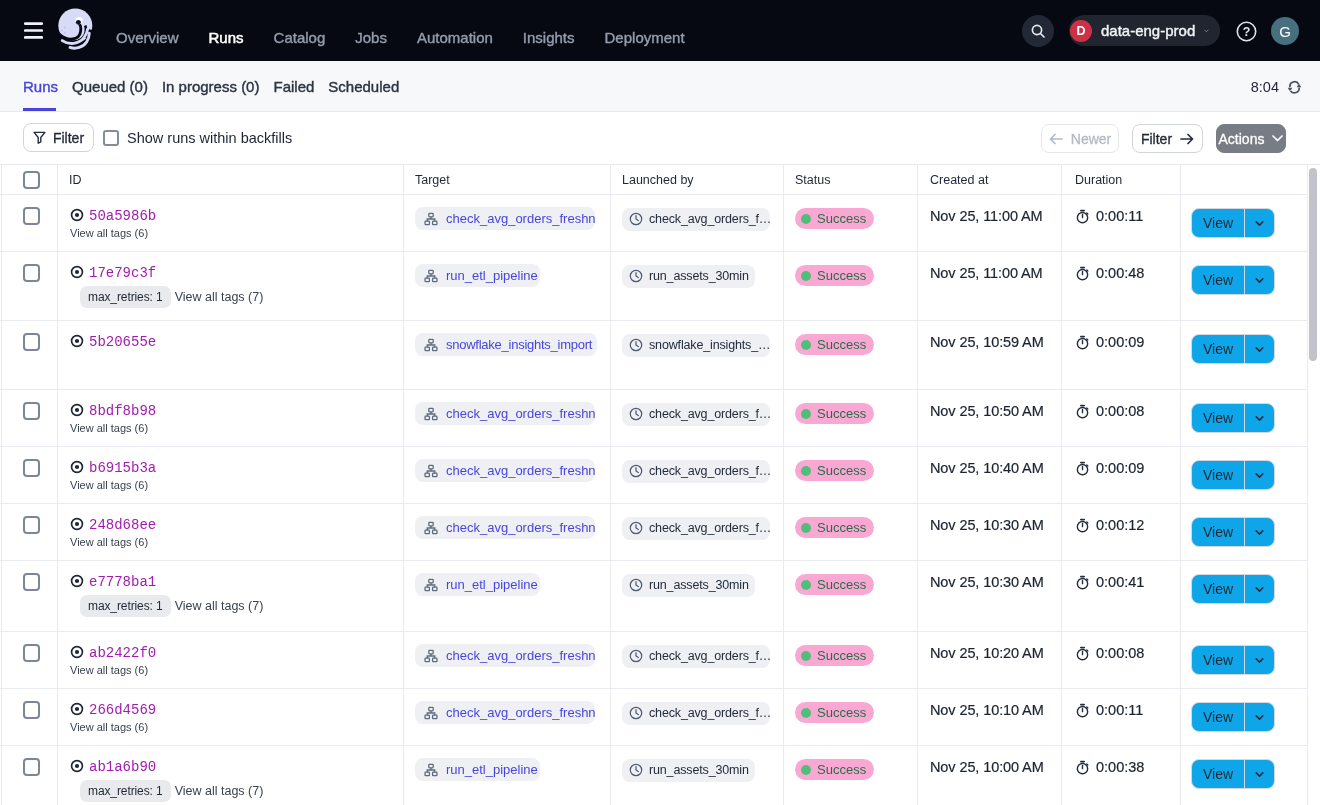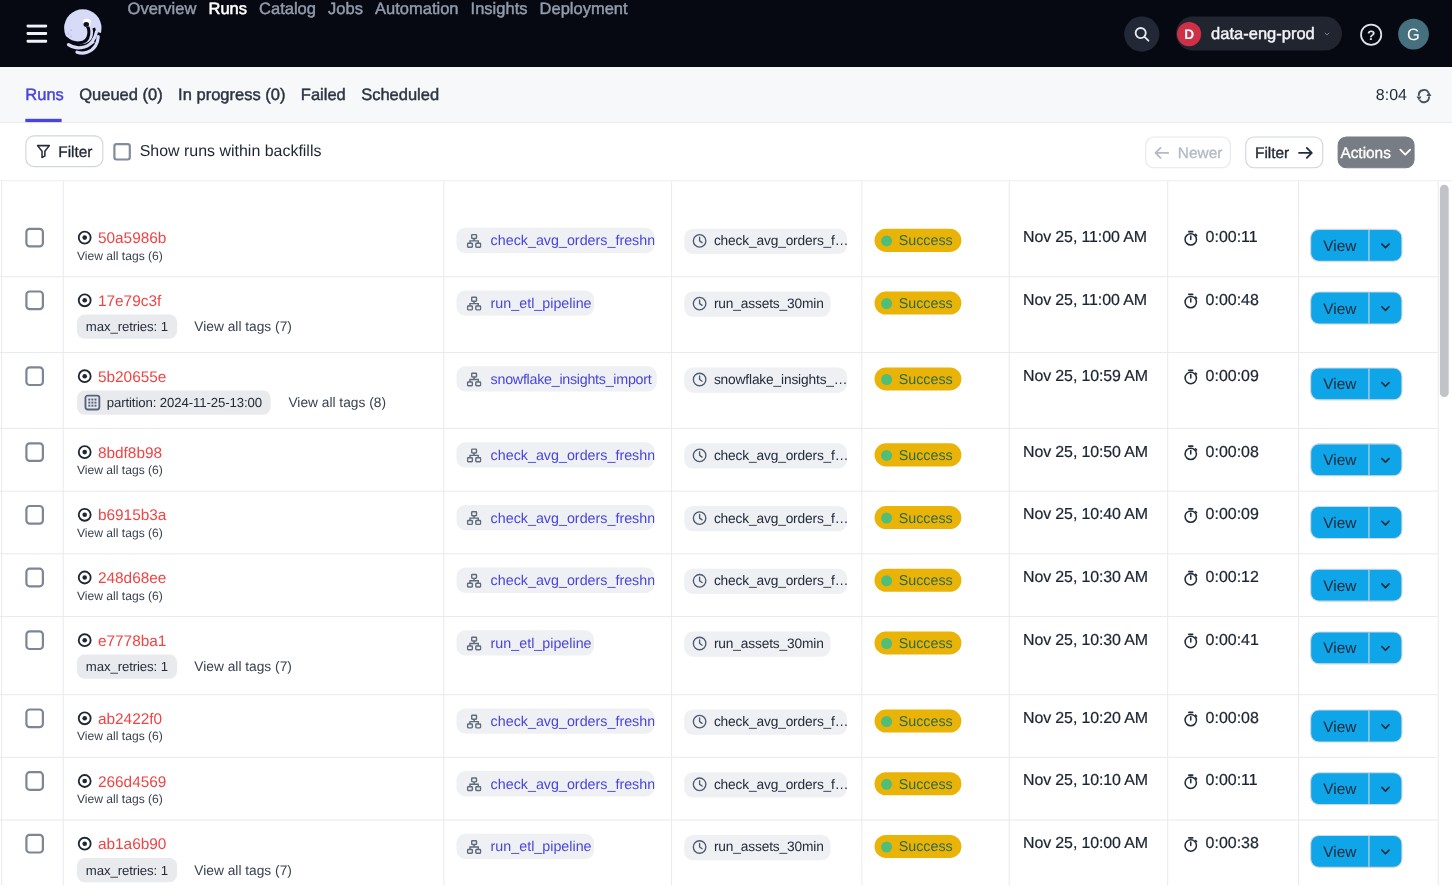--- a/index.html
+++ b/index.html
@@ -15,28 +15,28 @@
 .tab.sel{color:#4945dc;-webkit-text-stroke:.4px #4945dc}
 
 #frow{position:absolute;left:0;top:112px;width:1320px;height:53px;background:#fff;border-bottom:1px solid #e7e9ee}
 .btn{display:flex;align-items:center;justify-content:center;gap:7px;border:1px solid #d0d5dd;border-radius:8px;background:#fff;font-size:14px;color:#1f2735;-webkit-text-stroke:.3px #1f2735}
 
 #tbl{position:absolute;left:0;top:165px;width:1320px;height:640px;background:#fff}
 .vline{position:absolute;top:0;bottom:0;width:1px;background:#e9ebf0}
 .hrow{position:absolute;left:0;width:1307px;border-bottom:1px solid #e9ebf0}
 .hcell{position:absolute;top:8px;font-size:12.5px;color:#1d2736}
 .cb{position:absolute;left:22.5px;top:12px;width:17.5px;height:17.5px;border:2px solid #7c8698;border-radius:4px;background:#fff}
-.rid{position:absolute;left:70px;top:13px;display:flex;align-items:center;gap:5px;font-family:Liberation Sans, sans-serif;font-size:14px;color:#ef4444}
+.rid{position:absolute;left:70px;top:13px;display:flex;gap:5px;font-family:Liberation Mono, monospace;font-size:14px;color:#a21caf}
 .tags{position:absolute;left:70px;top:32px;font-size:11px;color:#3a4250}
-.tagline{position:absolute;left:70px;top:34px;display:flex;align-items:center;gap:16px;font-size:12.5px;color:#3a4250}
+.tagline{position:absolute;left:80px;top:34px;display:flex;align-items:center;gap:4px;font-size:12.5px;color:#3a4250}
 .tagpill{display:flex;align-items:center;gap:3px;background:#e8eaee;border-radius:7px;height:22px;padding:0 8px;font-size:12px;letter-spacing:-0.1px;color:#242b38}
 .pill{position:absolute;display:flex;align-items:center;background:#eef0f4;border-radius:8px;height:23px;overflow:hidden}
 .tpill{left:415px;top:12px;gap:8px;padding:0 0 0 9px;color:#4945dc;font-size:13px;white-space:nowrap}
 .lpill{left:622px;top:12.5px;gap:6px;padding:0 0 0 7px;color:#242c3b;font-size:12.5px;letter-spacing:-0.15px;white-space:nowrap}
-.spill{position:absolute;left:795px;top:13px;display:flex;align-items:center;gap:6px;background:#eab308;border-radius:10.5px;height:21px;padding:0 8px 0 6px;font-size:13px;color:#2e6a48}
+.spill{position:absolute;left:795px;top:13px;display:flex;align-items:center;gap:6px;background:#f9a8d4;border-radius:10.5px;height:21px;padding:0 8px 0 6px;font-size:13px;color:#2e6a48}
 .dot{width:10px;height:10px;border-radius:50%;background:#4fbe79}
 .created{position:absolute;left:930px;top:13px;font-size:14.5px;letter-spacing:-0.1px;color:#1c2432;-webkit-text-stroke:.2px #1c2432}
 .dur{position:absolute;left:1075px;top:13px;display:flex;align-items:center;gap:6px;font-size:14.5px;color:#1c2432;-webkit-text-stroke:.2px #1c2432}
 .vbtn{position:absolute;left:1191px;top:13px;width:84px;height:30px;border:1px solid #d3d8e0;border-radius:8px;display:flex;background:#0ea5e9}
 .vbtn .vt{width:53px;display:flex;align-items:center;justify-content:center;font-size:14px;color:#222b3a;border-right:1px solid #d3d8e0}
 .vbtn .vc{flex:1;display:flex;align-items:center;justify-content:center}
 </style>
 </head>
 <body>
 <svg width="0" height="0" style="position:absolute">
@@ -91,21 +91,21 @@
     <path d="M12 33.3 C 18 36.5 25 36.3 29.5 33 C 32.5 30.7 34 27 33.9 22.8 C 33.87 21.7 33.6 20.5 33.2 19.5" stroke="#060912" stroke-width="2.6" fill="none"></path>
     <path d="M39.7 23.9 A 17 17 0 0 1 34.2 32.5" stroke="#060912" stroke-width="7" fill="none"></path>
     <path d="M10.2 34.6 C 17 39.2 26.8 38.2 31.8 31.9 C 34 29 35.3 26 35.7 22.9" stroke="#d8dbf7" stroke-width="2.9" fill="none" stroke-linecap="round"></path>
     <path d="M18 41.4 C 24 43.5 31 41.4 34.8 35.7 C 36.3 33.4 37.2 30.4 37.3 27.3" stroke="#d8dbf7" stroke-width="2.9" fill="none" stroke-linecap="round"></path>
     <circle cx="27" cy="14.6" r="3.6" fill="#fff"></circle>
     <ellipse cx="26.4" cy="16.2" rx="2.5" ry="2.2" fill="#0e1124"></ellipse>
     <circle cx="12.7" cy="21.4" r="1" fill="#c0c4ef"></circle>
     <circle cx="9.9" cy="24.5" r="1" fill="#c0c4ef"></circle>
     <circle cx="12.7" cy="27.1" r="1" fill="#c0c4ef"></circle>
   </svg>
-  <div class="abs" style="left:116px;top:0;height:75px;display:flex;gap:11px">
+  <div class="abs" style="left:116px;top:0;height:75px;display:flex;align-items:center;gap:30px">
     <span class="navitem">Overview</span>
     <span class="navitem sel">Runs</span>
     <span class="navitem">Catalog</span>
     <span class="navitem">Jobs</span>
     <span class="navitem">Automation</span>
     <span class="navitem">Insights</span>
     <span class="navitem">Deployment</span>
   </div>
   <div class="abs" style="left:1022px;top:15px;width:32px;height:32px;border-radius:50%;background:#232836;display:flex;align-items:center;justify-content:center">
     <svg width="17" height="17" viewBox="0 0 17 17">
@@ -180,20 +180,29 @@
   <div class="vline" style="left:1px"></div>
   <div class="vline" style="left:57px"></div>
   <div class="vline" style="left:403px"></div>
   <div class="vline" style="left:610px"></div>
   <div class="vline" style="left:783px"></div>
   <div class="vline" style="left:917px"></div>
   <div class="vline" style="left:1061px"></div>
   <div class="vline" style="left:1180px"></div>
   <div class="vline" style="left:1307px"></div>
 
+  <div class="hrow" style="top:0;height:30px">
+    <span class="cb" style="top:6px"></span>
+    <span class="hcell" style="left:69px">ID</span>
+    <span class="hcell" style="left:415px">Target</span>
+    <span class="hcell" style="left:622px">Launched by</span>
+    <span class="hcell" style="left:795px">Status</span>
+    <span class="hcell" style="left:930px">Created at</span>
+    <span class="hcell" style="left:1075px">Duration</span>
+  </div>
 
   <div class="hrow" style="top:30px;height:57px">
     <span class="cb"></span>
     <div class="rid">
         <svg width="14" height="14">
           <use href="#i-target"></use>
         </svg>
         <span>50a5986b</span>
       </div>
     <span class="tags">View all tags (6)</span>
@@ -276,26 +285,20 @@
   </div>
 
   <div class="hrow" style="top:156px;height:69px">
     <span class="cb"></span>
     <div class="rid">
         <svg width="14" height="14">
           <use href="#i-target"></use>
         </svg>
         <span>5b20655e</span>
       </div>
-    <div class="tagline">
-        <span class="tagpill" style="padding-left:6px"><svg width="16" height="16" style="margin-right:2px">
-            <use href="#i-grid"></use>
-          </svg>partition: 2024-11-25-13:00</span>
-        <span>View all tags (8)</span>
-      </div>
     <div class="pill tpill" style="width:182px">
         <svg style="flex:none" width="14" height="14">
           <use href="#i-job"></use>
         </svg>
         <span style="letter-spacing:-.25px">snowflake_insights_import</span>
       </div>
     <div class="pill lpill" style="width:148px">
         <svg style="flex:none" width="14" height="14">
           <use href="#i-clock"></use>
         </svg>

